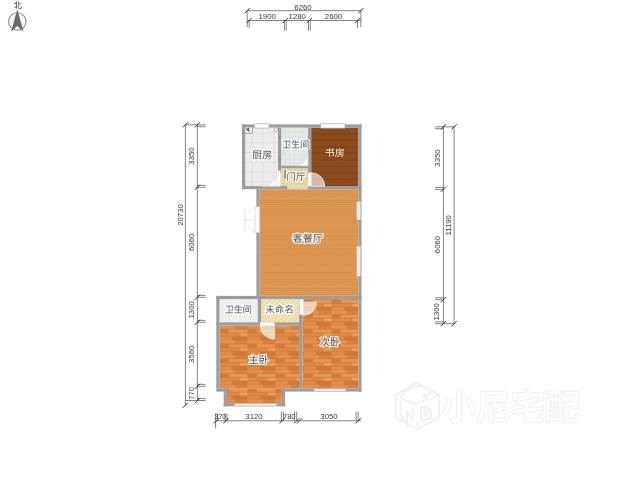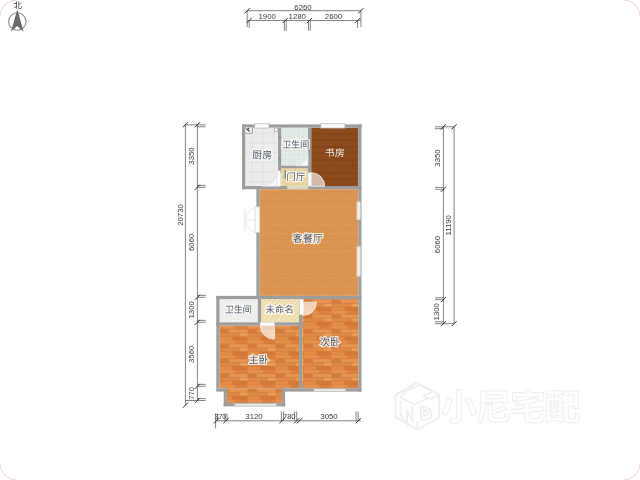--- a/index.html
+++ b/index.html
@@ -1,17 +1,17 @@
 <!DOCTYPE html>
 <html><head>
 <meta charset="utf-8">
 <style>
   html,body{margin:0;padding:0;background:#ffffff;}
   #stage{position:relative;width:640px;height:480px;background:#b91c1c;overflow:hidden;
-         font-family:"Liberation Sans", sans-serif;border-radius:17px;}
+         font-family:"Liberation Sans", sans-serif;}
 </style>
 </head>
 <body>
 <div id="stage">
 <svg width="640" height="480" viewBox="0 0 640 480">
 <defs>
   <pattern id="patKitchen" patternUnits="userSpaceOnUse" width="10.9" height="9.74" patternTransform="translate(241.8,123.8)">
     <rect width="10.9" height="9.74" fill="#ececec"></rect>
     <path d="M10.6 0 V9.74 M0 9.5 H10.9" stroke="#d7d7d7" stroke-width="0.8" fill="none"></path>
   </pattern>

